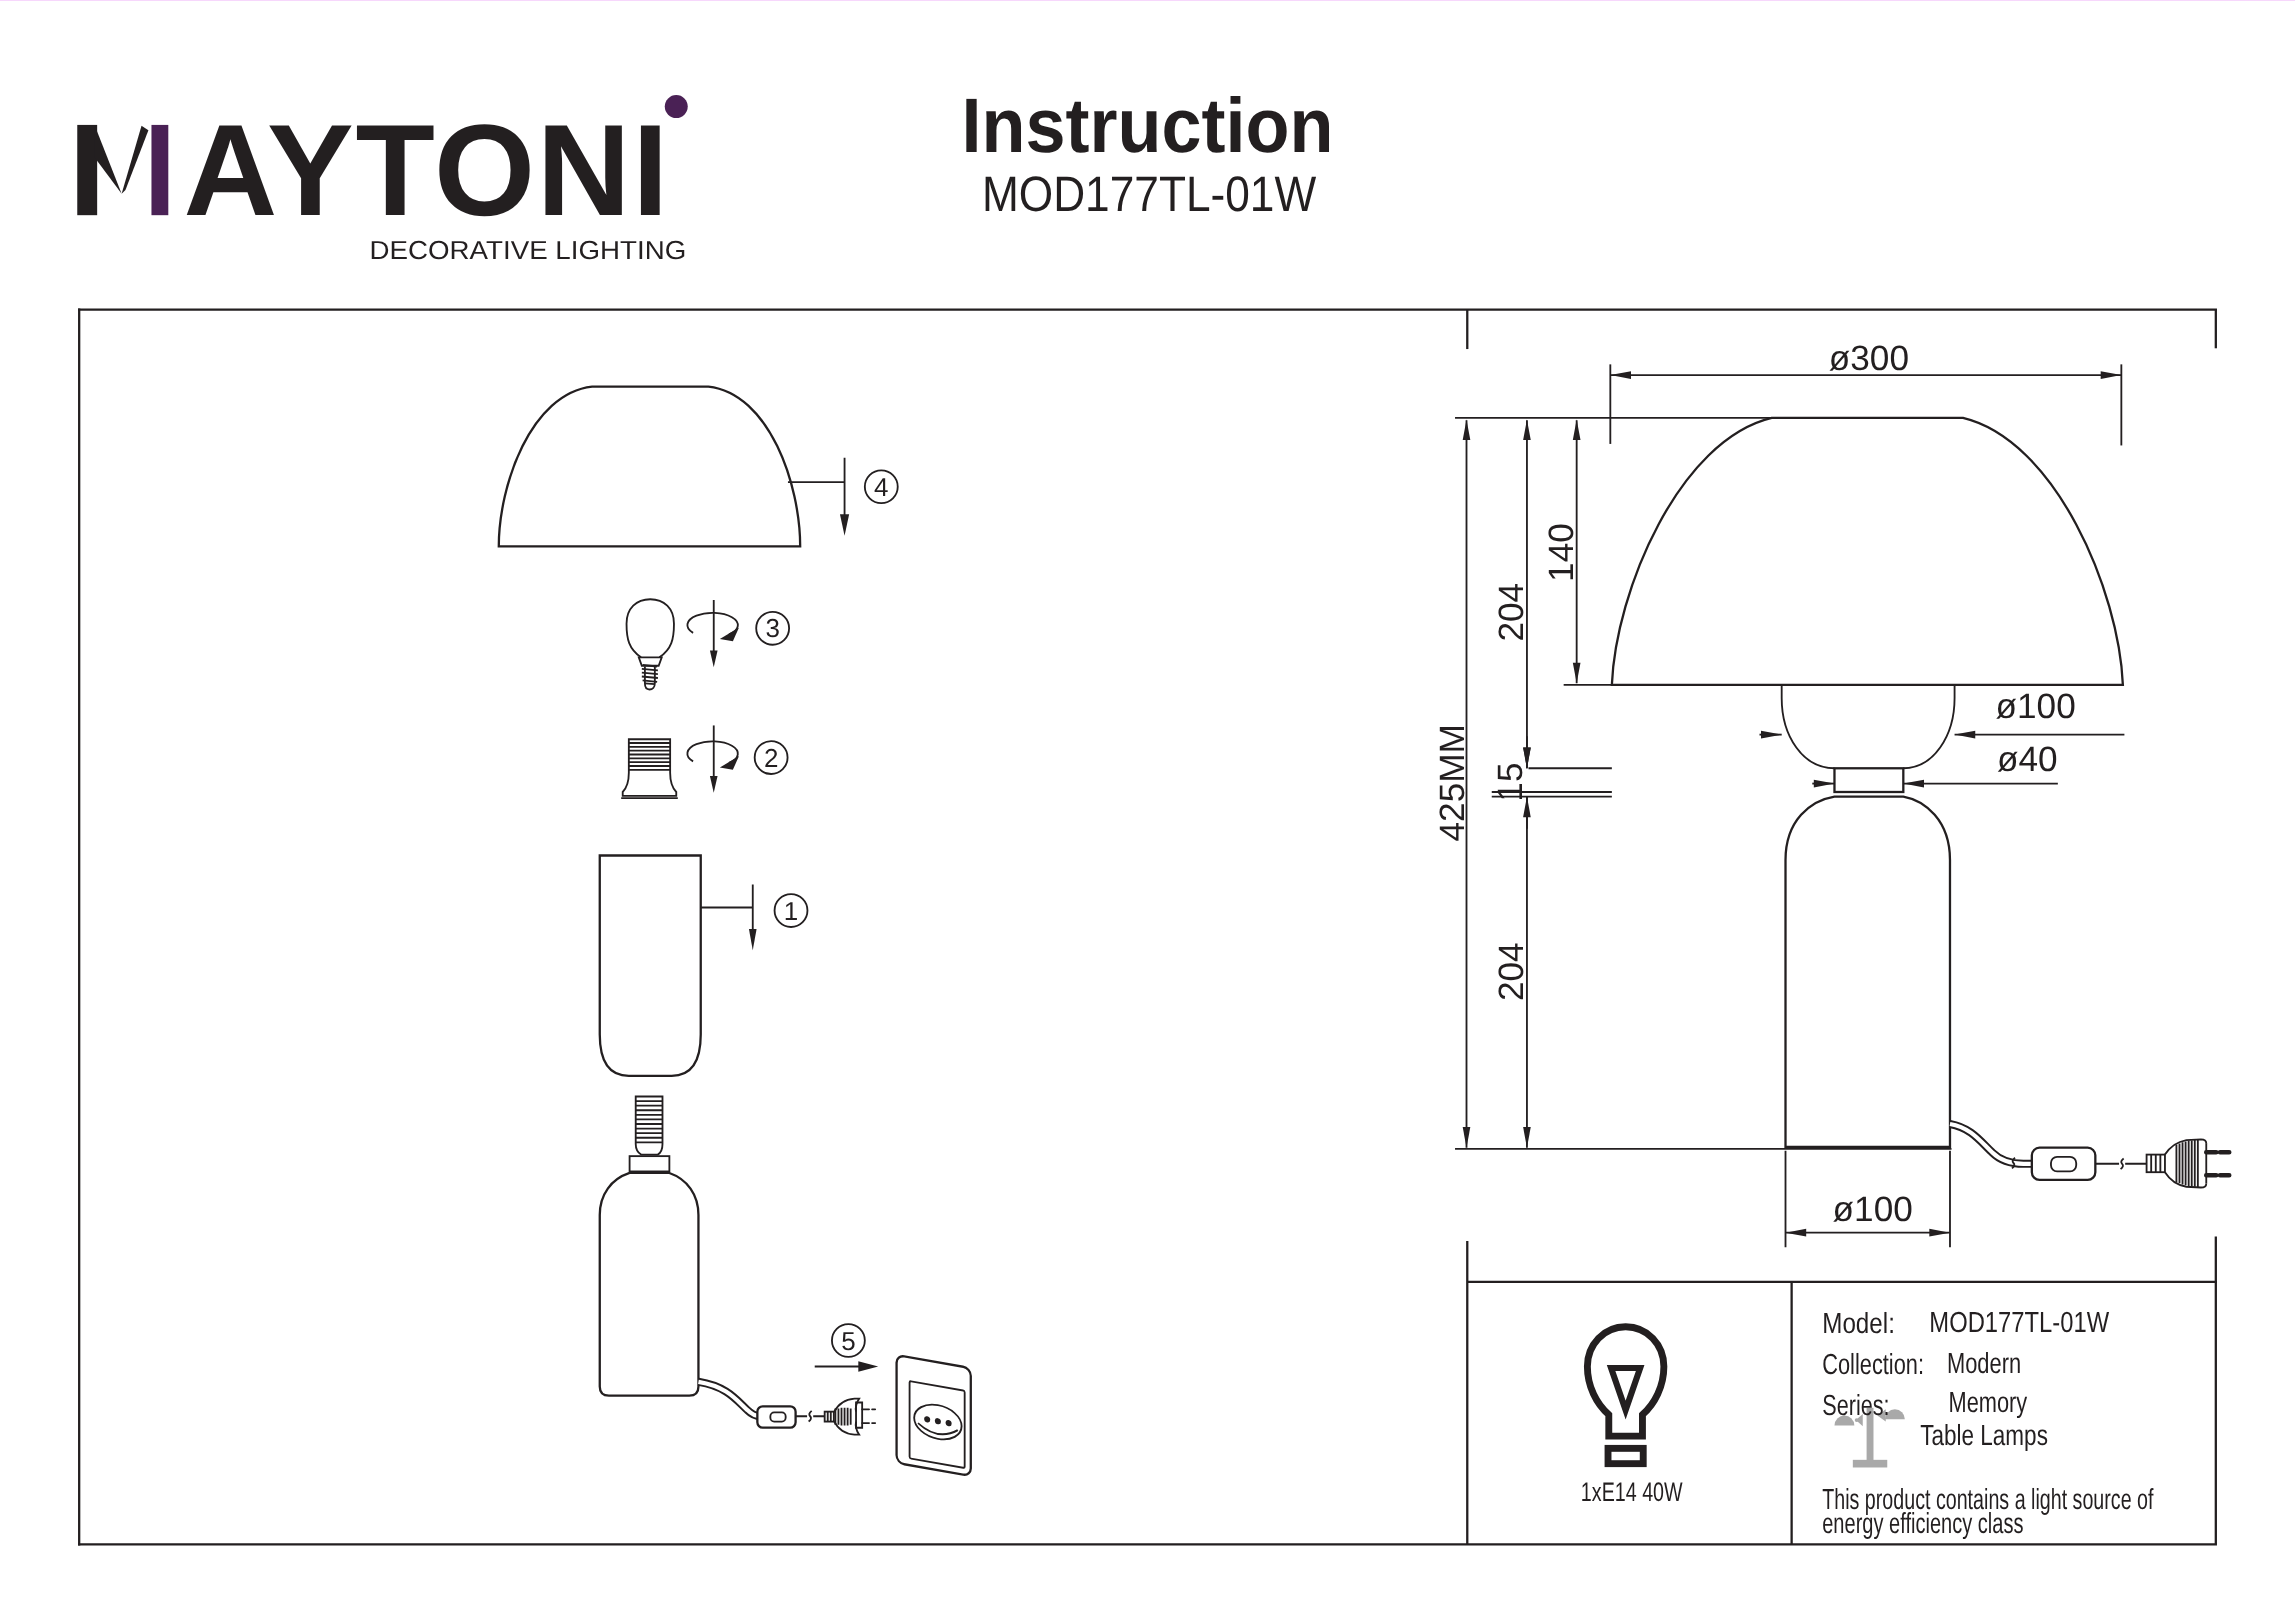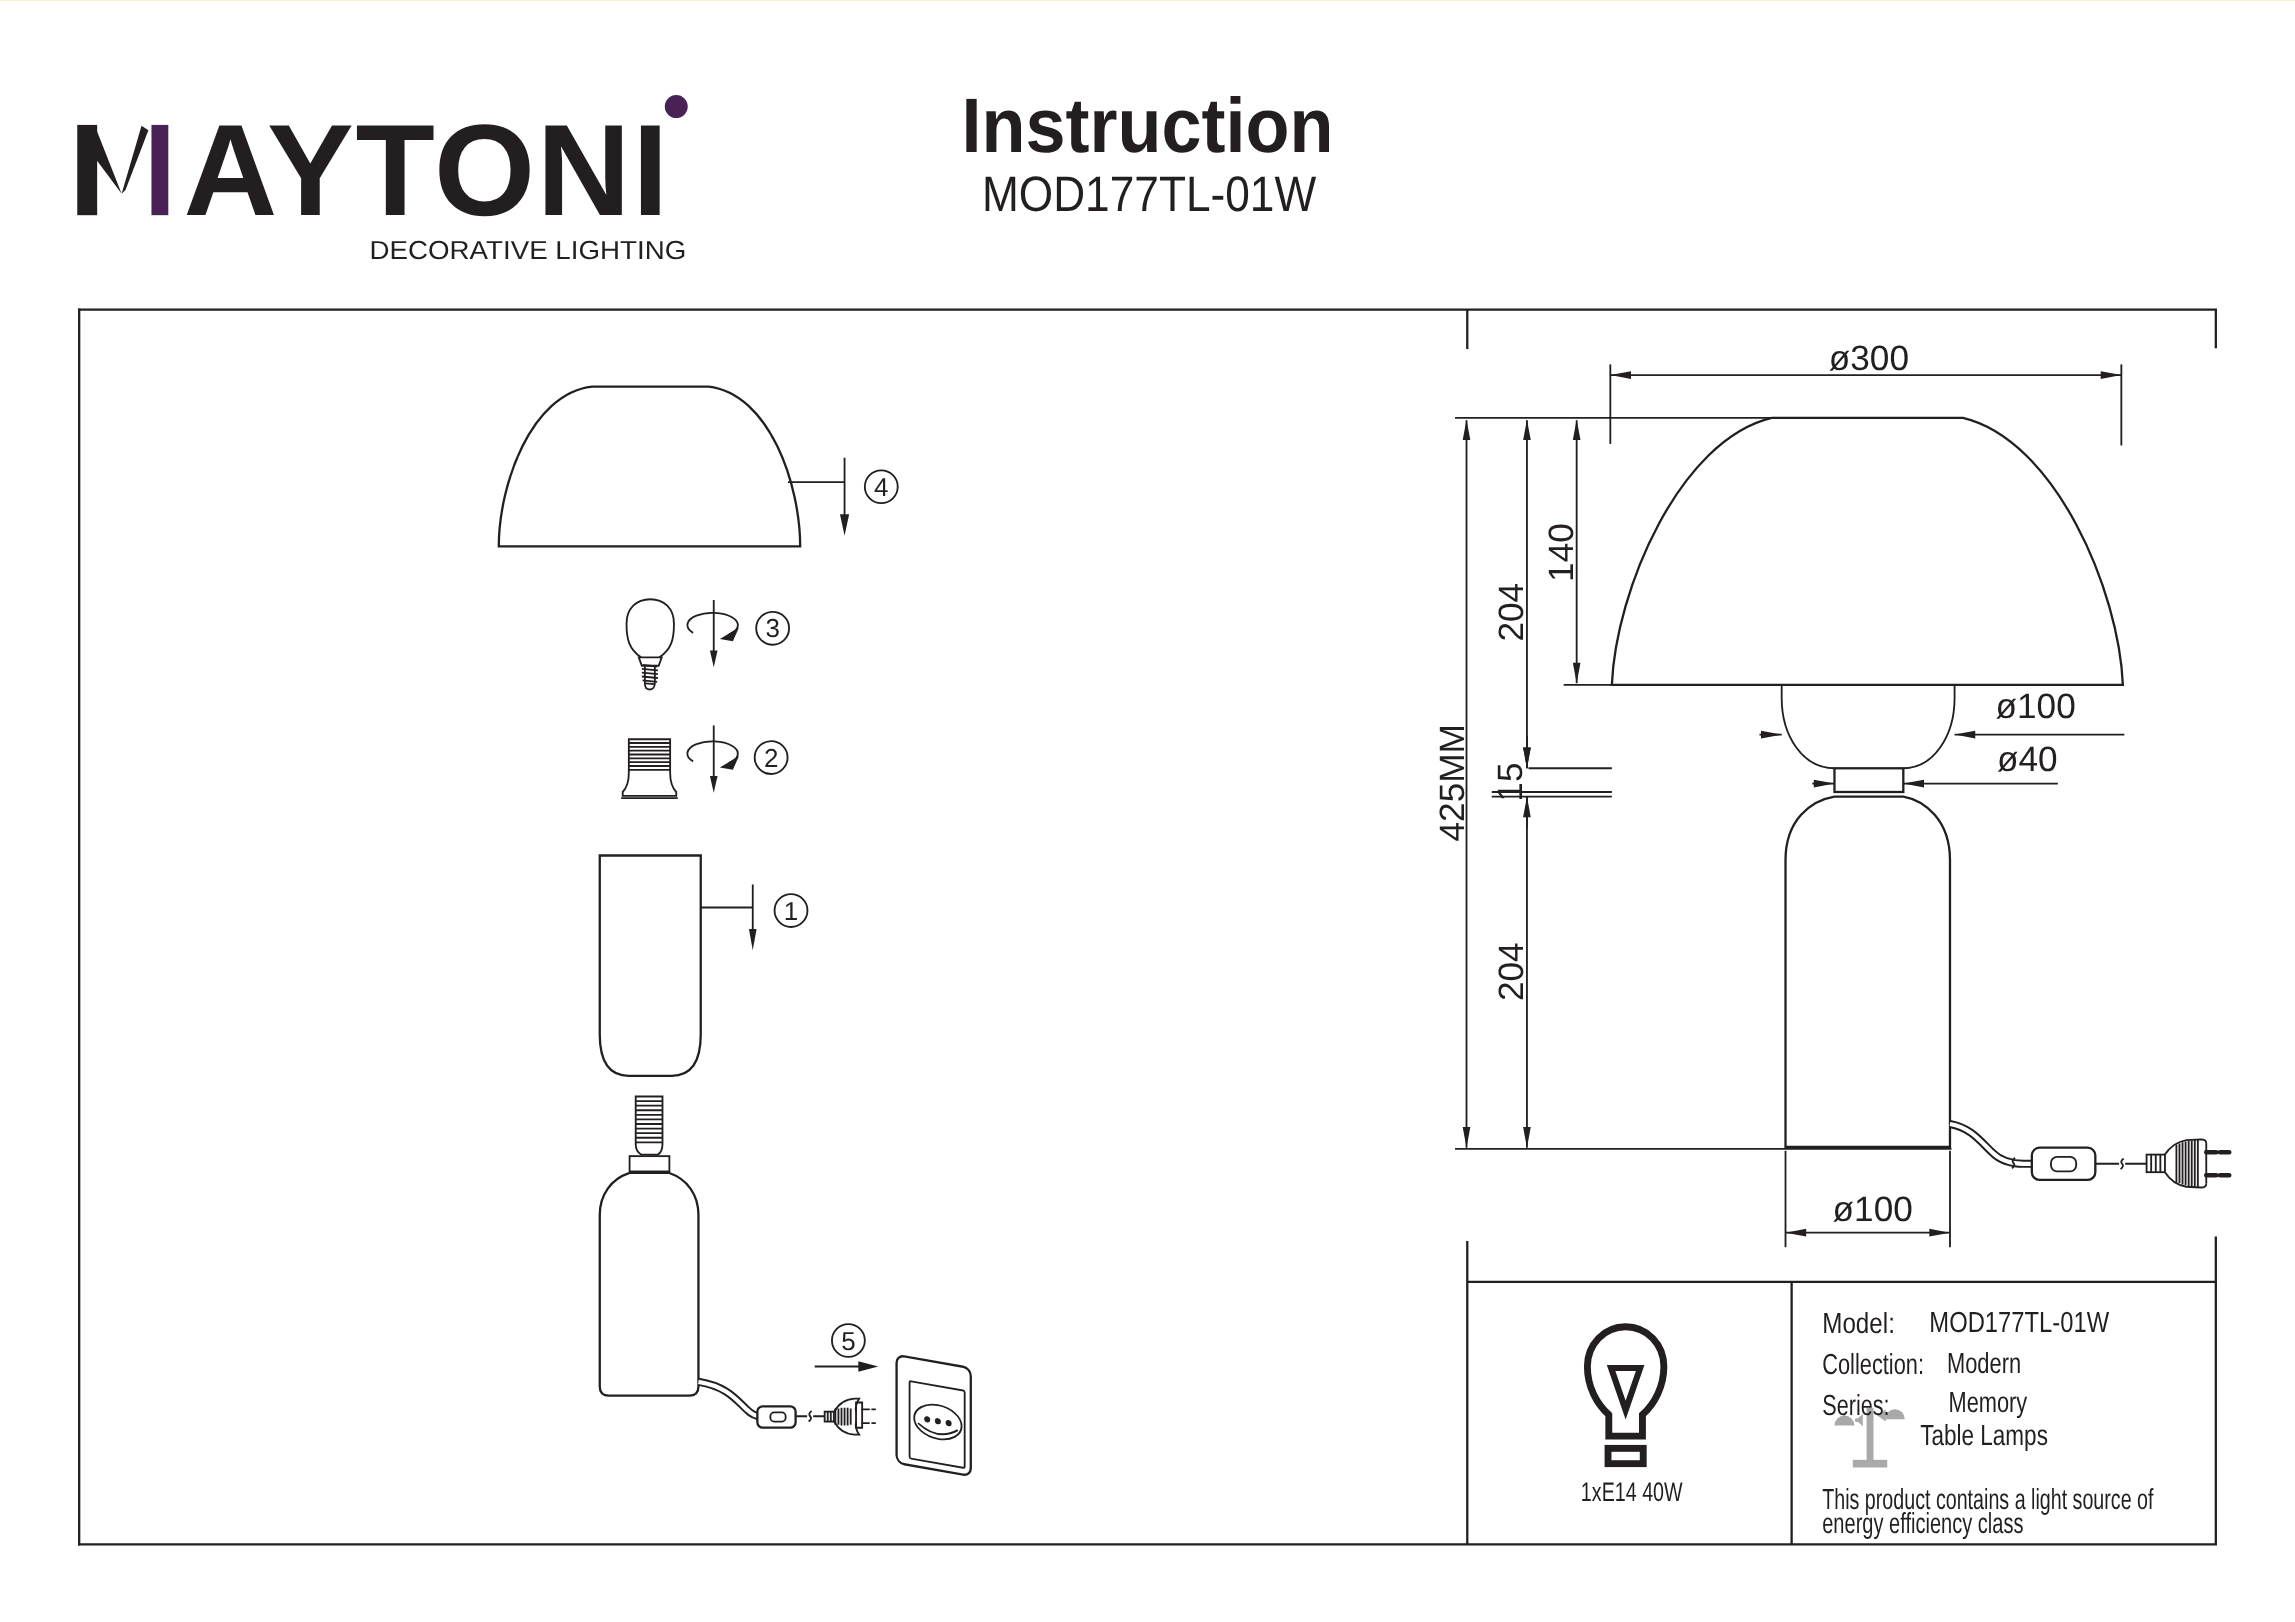--- a/index.html
+++ b/index.html
@@ -1,16 +1,16 @@
 <!DOCTYPE html>
 <html style="font-size:12.2px"><head>
 <meta charset="utf-8">
 <style>
 html,body{margin:0;padding:0;background:#ffffff;}
-#page{position:relative;width:2295px;height:1559px;background:#eab308;overflow:hidden;}
+#page{position:relative;width:2295px;height:1559px;background:#d946ef;overflow:hidden;}
 text{font-family:"Liberation Sans",sans-serif;fill:#231f20;text-rendering:geometricPrecision;}
 *{-webkit-font-smoothing:antialiased;}
 .ln{stroke:#231f20;stroke-width:3;fill:none;}
 .ln2{stroke:#231f20;stroke-width:2.4;fill:none;}
 .fw{fill:#ffffff;stroke:#231f20;stroke-width:3;}
 .ar{fill:#231f20;stroke:none;}
 .dim{font-size:46px;}
 .num{font-size:34px;}
 </style>
 </head>

